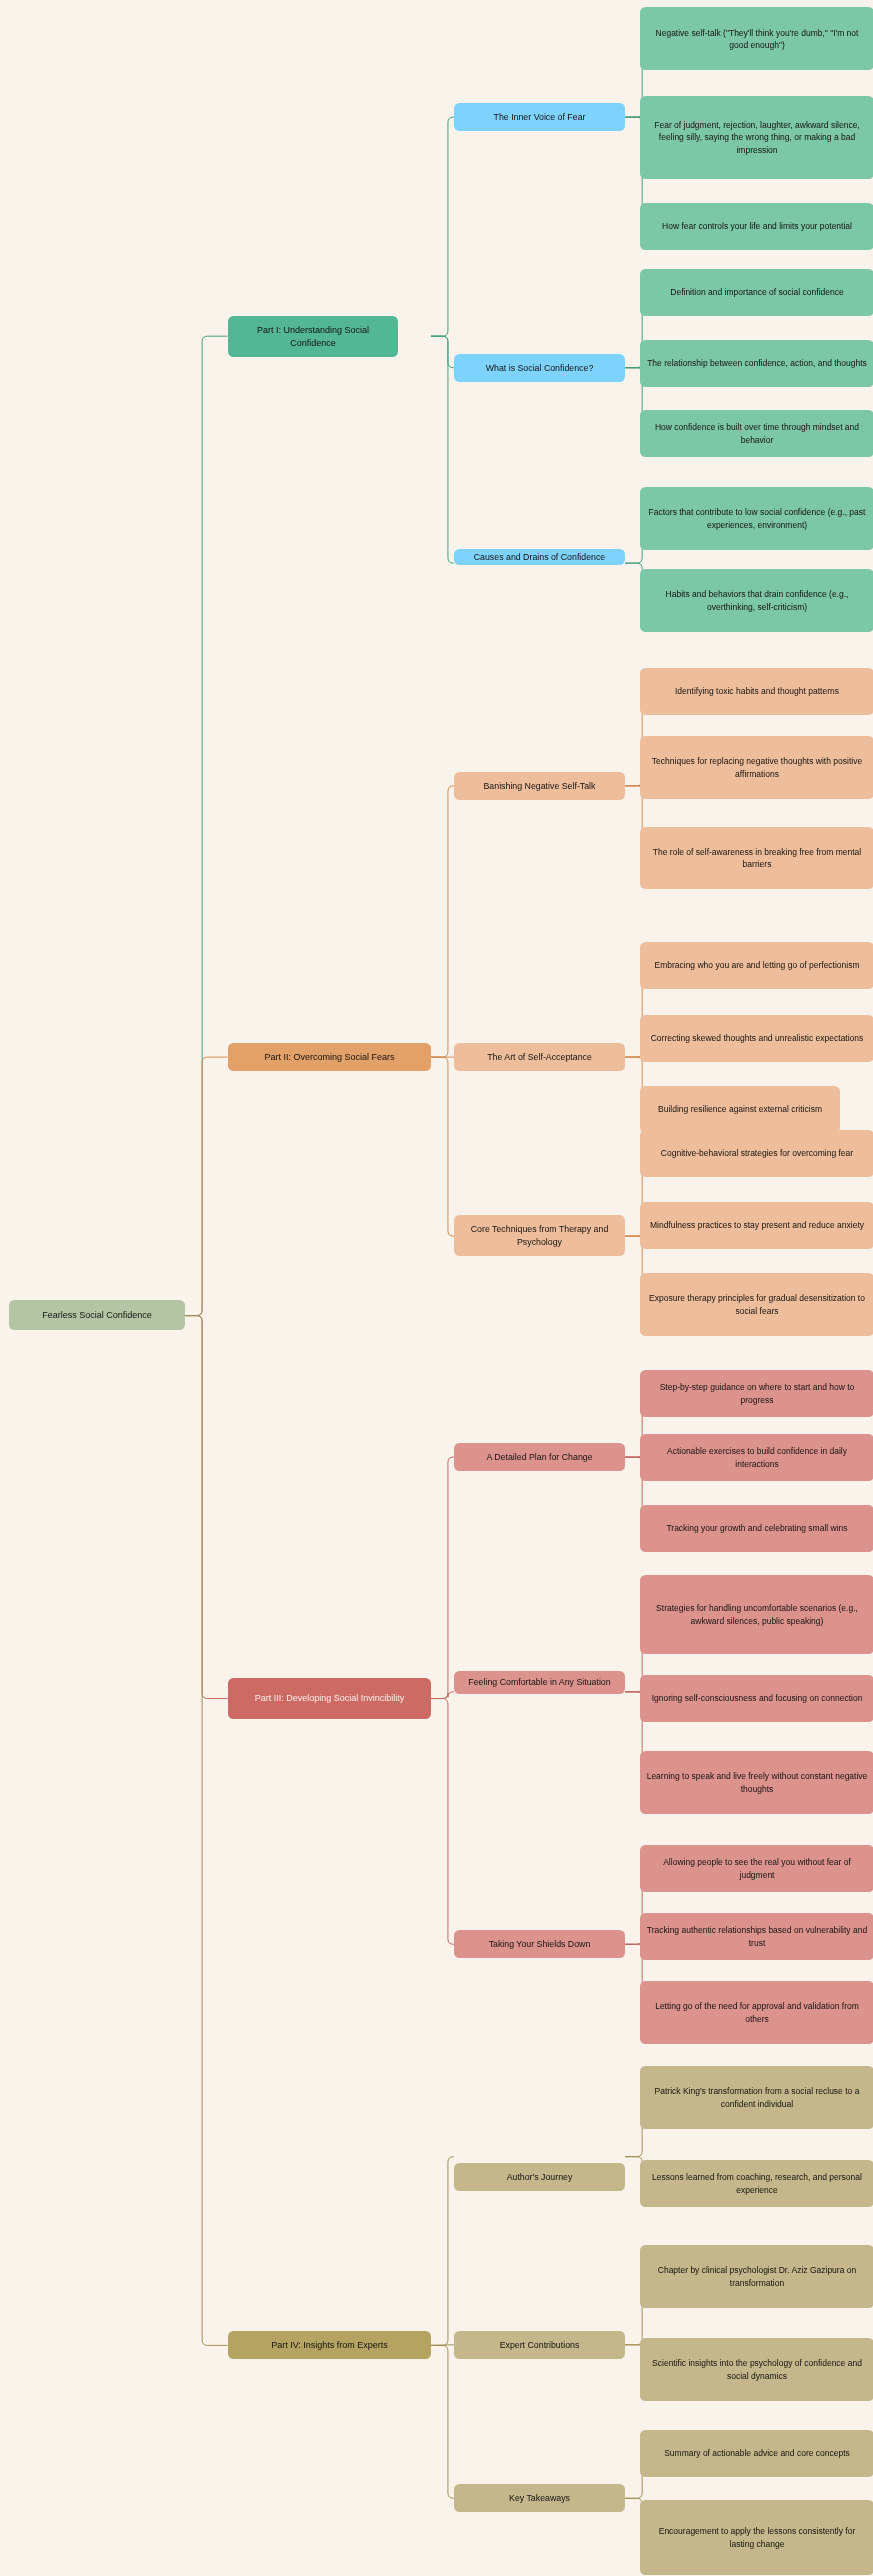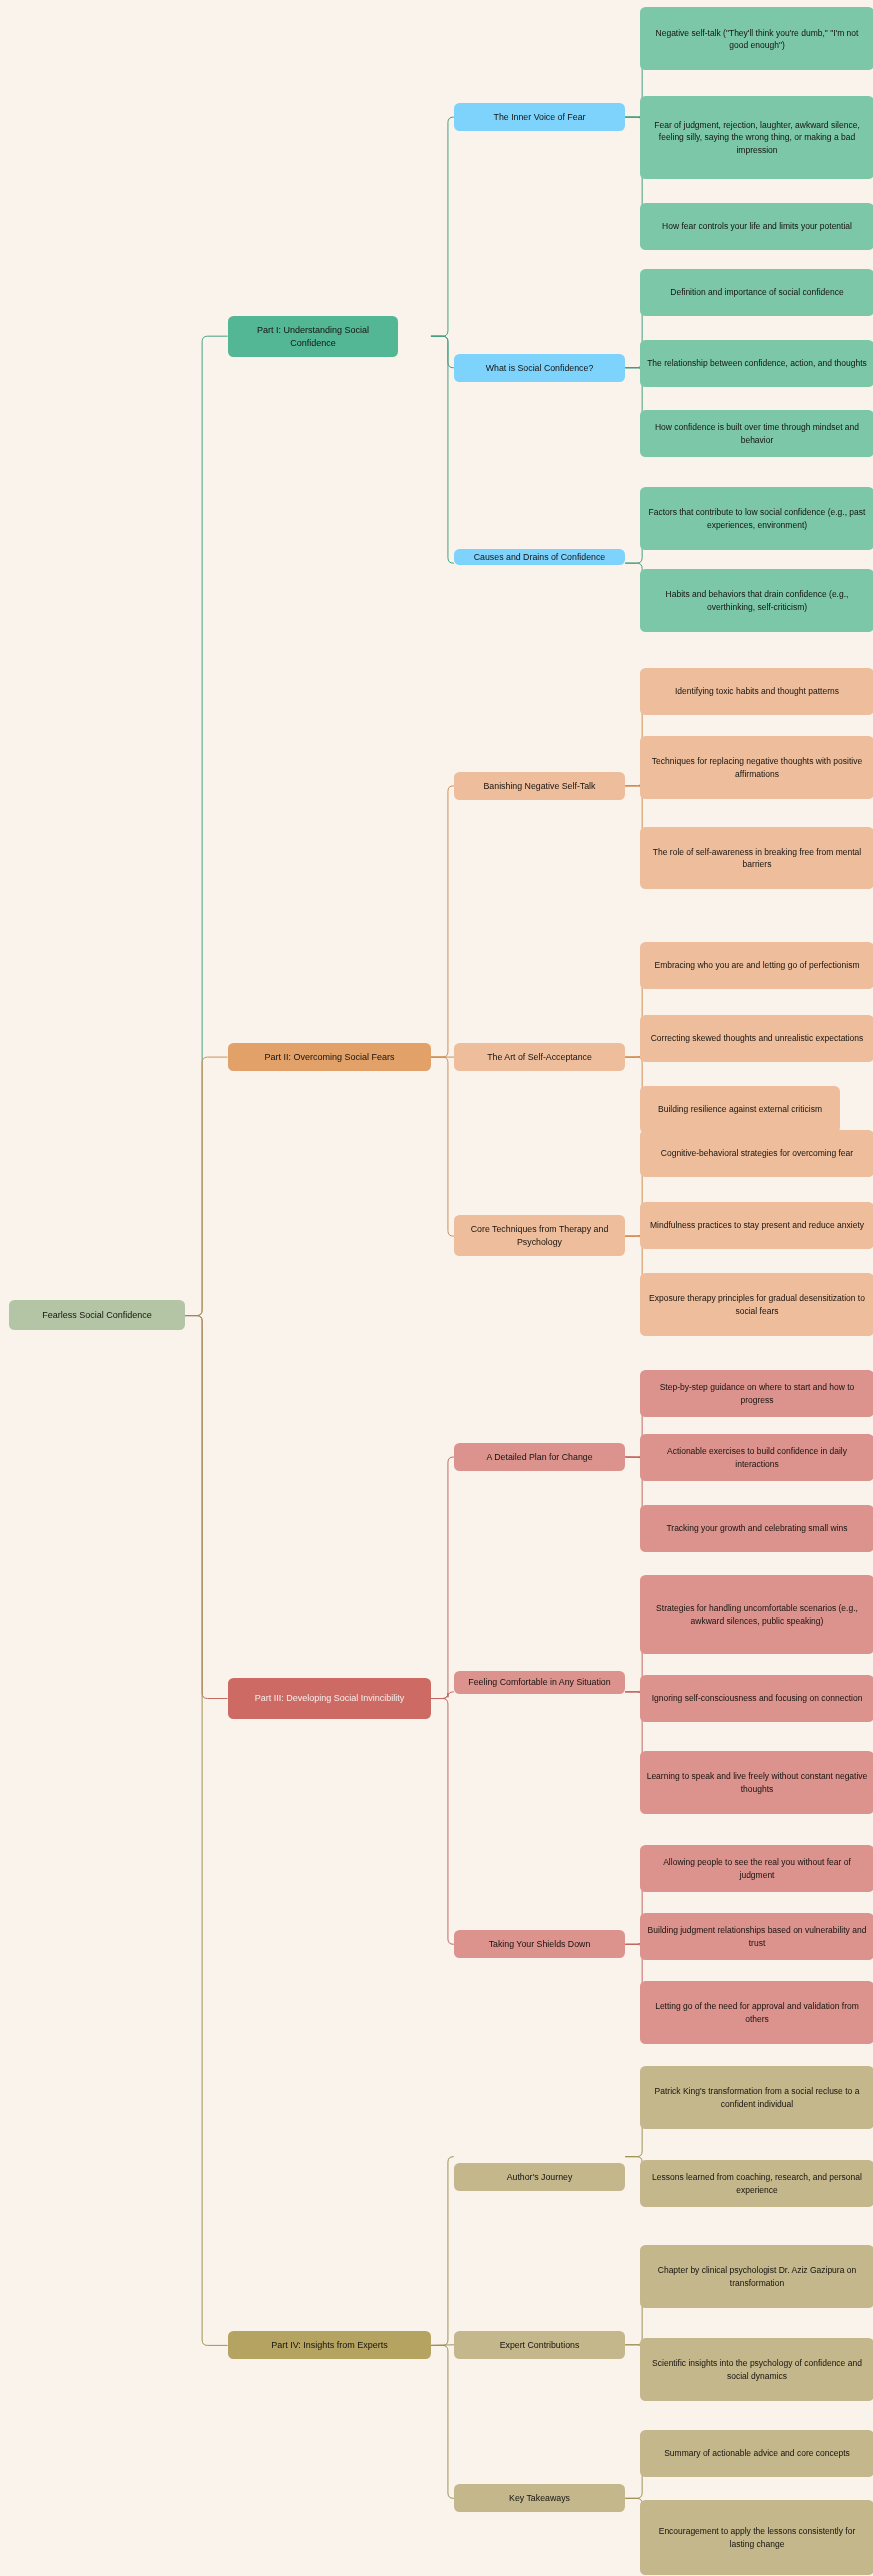--- a/index.html
+++ b/index.html
@@ -148,21 +148,21 @@
       <div class="node c-red-2 lvl2" style="left: 454px; top: 1443px; width: 171px; height: 28px;">A Detailed Plan for Change</div>
       <div class="node c-red-3 lvl3" style="left: 640px; top: 1363px; width: 234px; height: 47px; margin-top: 7px;">Step-by-step guidance on where to start and how to progress</div>
       <div class="node c-red-3 lvl3" style="left: 640px; top: 1434px; width: 234px; height: 47px;">Actionable exercises to build confidence in daily interactions</div>
       <div class="node c-red-3 lvl3" style="left: 640px; top: 1505px; width: 234px; height: 47px;">Tracking your growth and celebrating small wins</div>
       <div class="node c-red-2 lvl2" style="left: 454px; top: 1671px; width: 171px; height: 23px;">Feeling Comfortable in Any Situation</div>
       <div class="node c-red-3 lvl3" style="left: 640px; top: 1575px; width: 234px; height: 79px;">Strategies for handling uncomfortable scenarios (e.g., awkward silences, public speaking)</div>
       <div class="node c-red-3 lvl3" style="left: 640px; top: 1675px; width: 234px; height: 47px;">Ignoring self-consciousness and focusing on connection</div>
       <div class="node c-red-3 lvl3" style="left: 640px; top: 1751px; width: 234px; height: 63px;">Learning to speak and live freely without constant negative thoughts</div>
       <div class="node c-red-2 lvl2" style="left: 454px; top: 1930px; width: 171px; height: 28px;">Taking Your Shields Down</div>
       <div class="node c-red-3 lvl3" style="left: 640px; top: 1845px; width: 234px; height: 47px;">Allowing people to see the real you without fear of judgment</div>
-      <div class="node c-red-3 lvl3" style="left: 640px; top: 1913px; width: 234px; height: 47px;">Building judgment relationships based on vulnerability and trust</div>
+      <div class="node c-red-3 lvl3" style="left: 640px; top: 1913px; width: 234px; height: 47px;">Tracking authentic relationships based on vulnerability and trust</div>
       <div class="node c-red-3 lvl3" style="left: 640px; top: 1981px; width: 234px; height: 63px;">Letting go of the need for approval and validation from others</div>
       <div class="node c-olive-1 lvl1" style="left: 228px; top: 2331px; width: 203px; height: 28px;">Part IV: Insights from Experts</div>
       <div class="node c-olive-2 lvl2" style="left: 454px; top: 2143px; width: 171px; height: 28px; margin-top: 20px;">Author's Journey</div>
       <div class="node c-olive-3 lvl3" style="left: 640px; top: 2066px; width: 234px; height: 63px;">Patrick King's transformation from a social recluse to a confident individual</div>
       <div class="node c-olive-3 lvl3" style="left: 640px; top: 2160px; width: 234px; height: 47px;">Lessons learned from coaching, research, and personal experience</div>
       <div class="node c-olive-2 lvl2" style="left: 454px; top: 2331px; width: 171px; height: 28px;">Expert Contributions</div>
       <div class="node c-olive-3 lvl3" style="left: 640px; top: 2245px; width: 234px; height: 63px;">Chapter by clinical psychologist Dr. Aziz Gazipura on transformation</div>
       <div class="node c-olive-3 lvl3" style="left: 640px; top: 2338px; width: 234px; height: 63px;">Scientific insights into the psychology of confidence and social dynamics</div>
       <div class="node c-olive-2 lvl2" style="left: 454px; top: 2484px; width: 171px; height: 28px;">Key Takeaways</div>
       <div class="node c-olive-3 lvl3" style="left: 640px; top: 2430px; width: 234px; height: 47px;">Summary of actionable advice and core concepts</div>

